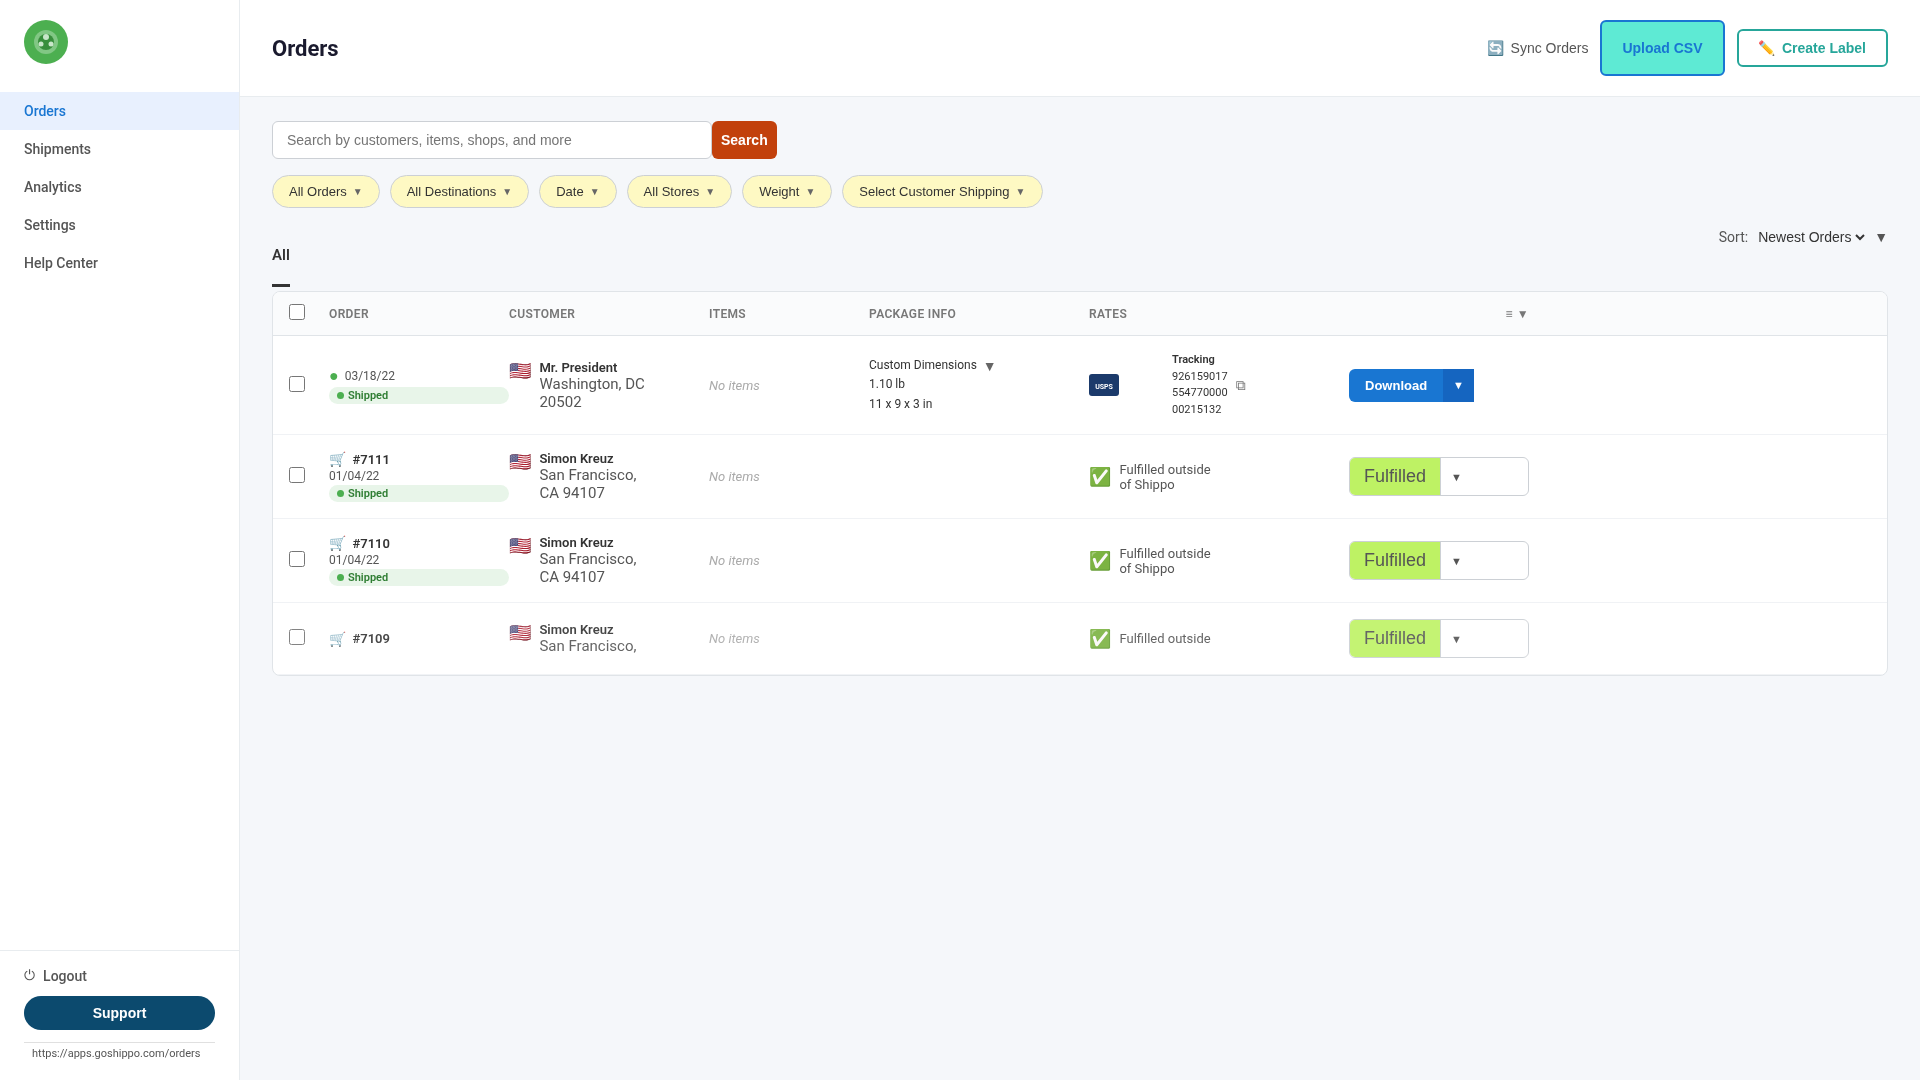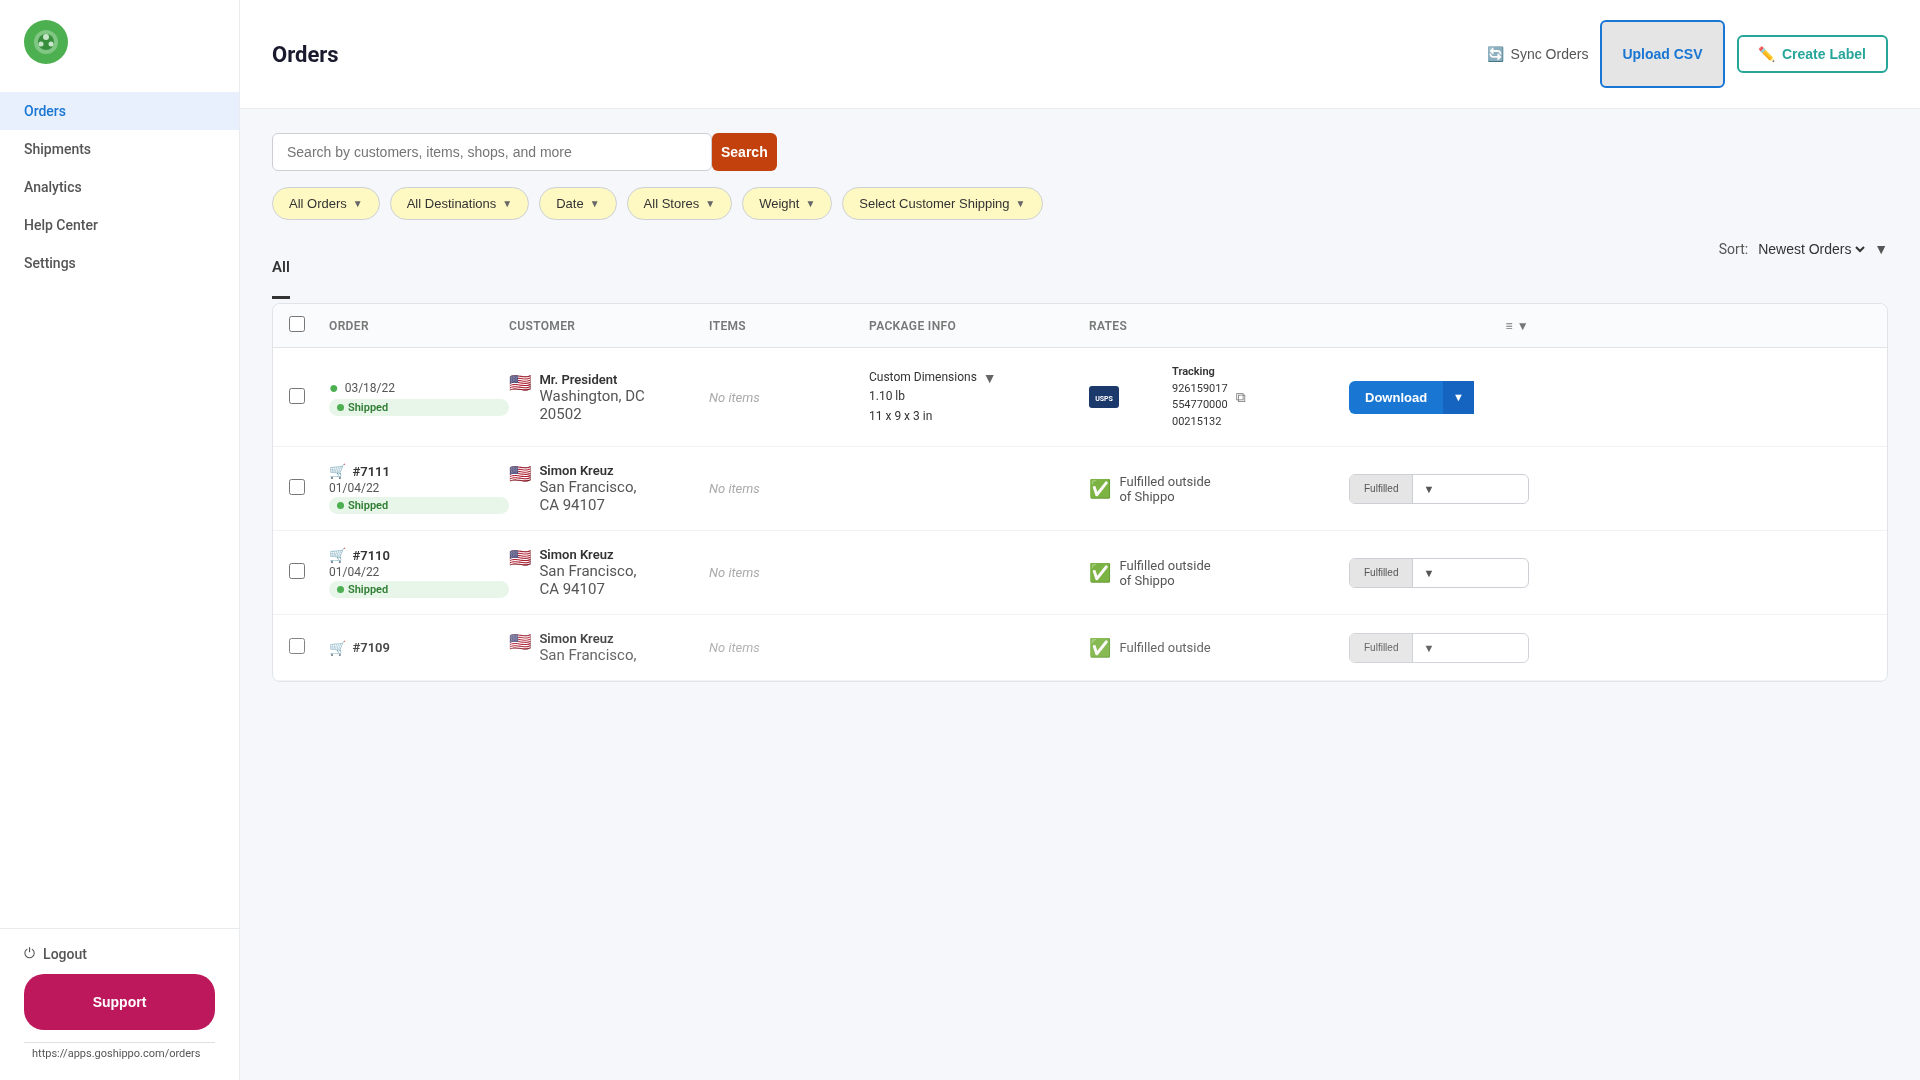--- a/index.html
+++ b/index.html
@@ -56,25 +56,25 @@
     .logout-btn {
       display: flex;
       align-items: center;
       gap: 8px;
       color: #555;
       cursor: pointer;
       font-size: 14px;
       font-weight: 500;
     }
     .support-btn {
-      background: #be185d;
+      background: #0c4a6e;
       color: #fff;
       border: none;
       border-radius: 20px;
-      padding: 20px 24px;
+      padding: 9px 24px;
       font-size: 14px;
       font-weight: 600;
       cursor: pointer;
       text-align: center;
     }
     .url-bar {
       background: #fff;
       border-top: 1px solid #e0e0e0;
       padding: 4px 8px;
       font-size: 11px;
@@ -112,25 +112,25 @@
       align-items: center;
       gap: 6px;
       background: none;
       border: none;
       color: #555;
       font-size: 14px;
       cursor: pointer;
       font-weight: 500;
     }
     .upload-csv-btn {
-      background: #e5e5e5;
+      background: #5eead4;
       border: 2px solid #1976d2;
       color: #1976d2;
       border-radius: 6px;
-      padding: 24px 20px;
+      padding: 18px 20px;
       font-size: 14px;
       font-weight: 600;
       cursor: pointer;
     }
     .create-label-btn {
       background: #fff;
       border: 2px solid #26a69a;
       color: #26a69a;
       border-radius: 6px;
       padding: 9px 20px;
@@ -343,25 +343,25 @@
       font-size: 11px;
     }
     .fulfilled-btn-wrap {
       display: flex;
       align-items: stretch;
       border-radius: 6px;
       overflow: hidden;
       border: 1.5px solid #ccd0d5;
     }
     .fulfilled-main {
-      background: #e5e5e5;
+      background: #bef264;
       color: #555;
       border: none;
       padding: 8px 14px;
-      font-size: 10px;
+      font-size: 18px;
       font-weight: 500;
       cursor: pointer;
     }
     .fulfilled-arrow {
       background: #fff;
       border: none;
       border-left: 1.5px solid #ccd0d5;
       padding: 8px 10px;
       cursor: pointer;
       font-size: 11px;
@@ -389,24 +389,24 @@
     <a class="nav-item active">
       <span>Orders</span>
     </a>
     <a class="nav-item">
       <span>Shipments</span>
     </a>
     <a class="nav-item">
       <span>Analytics</span>
     </a>
     <a class="nav-item">
-      <span>Help Center</span>
+      <span>Settings</span>
     </a>
     <a class="nav-item">
-      <span>Settings</span>
+      <span>Help Center</span>
     </a>
   </nav>
 
   <div class="sidebar-bottom">
     <div class="logout-btn">
       <span>⏻</span>
       <span>Logout</span>
     </div>
     <button class="support-btn">Support</button>
     <div class="url-bar">

